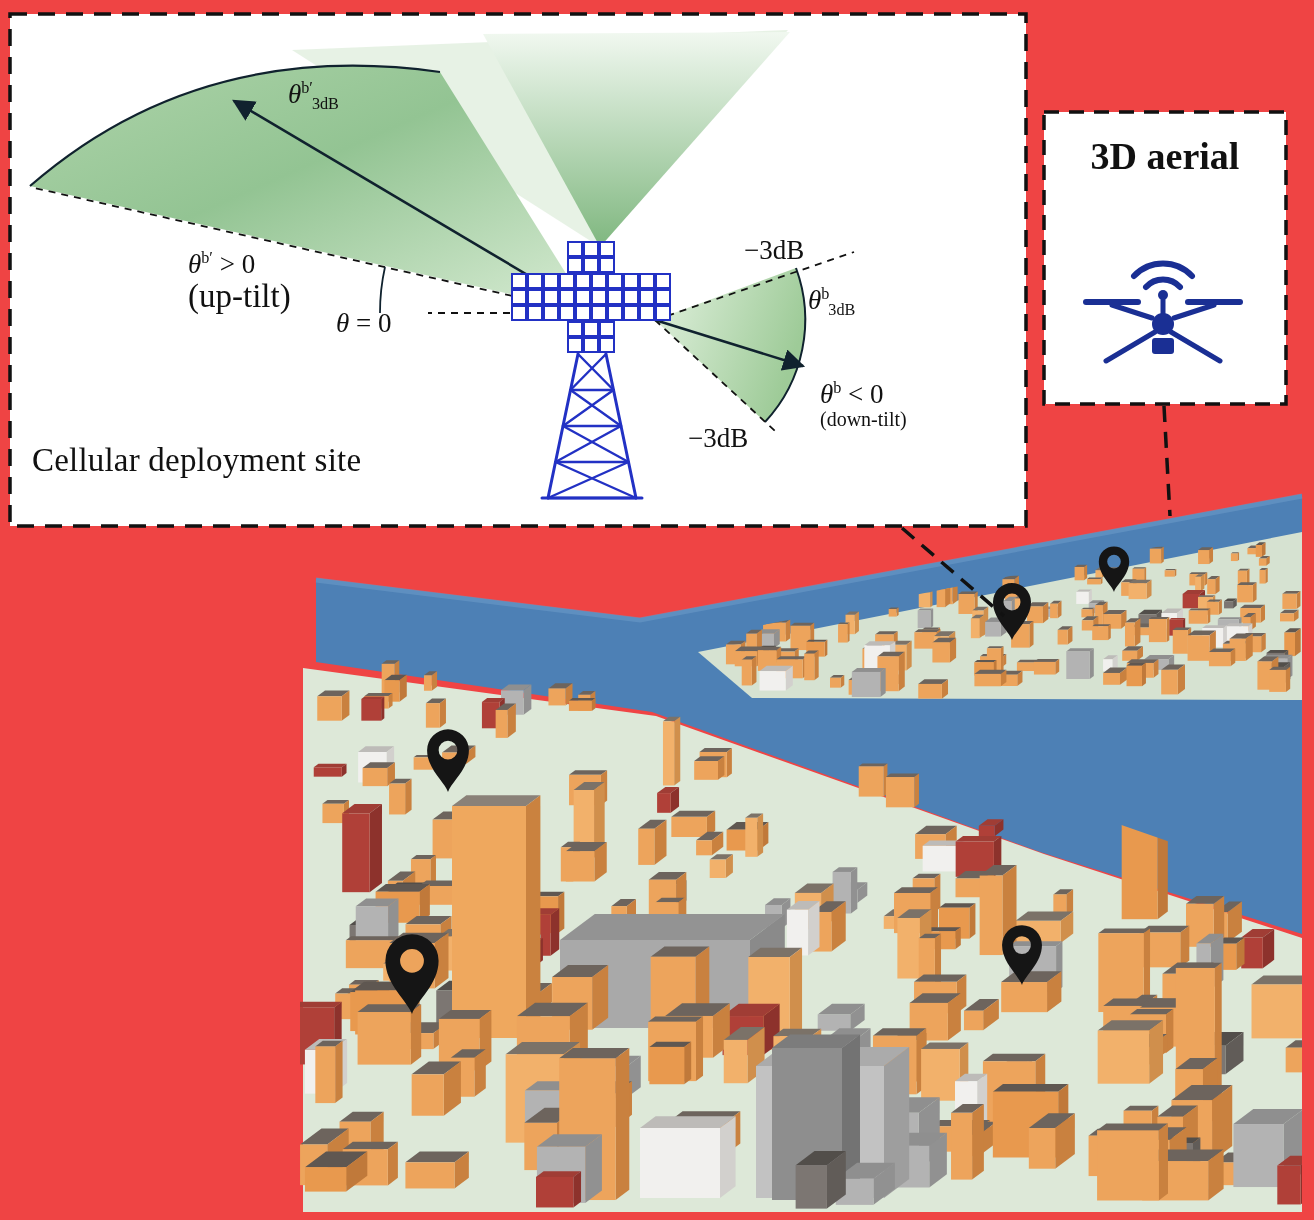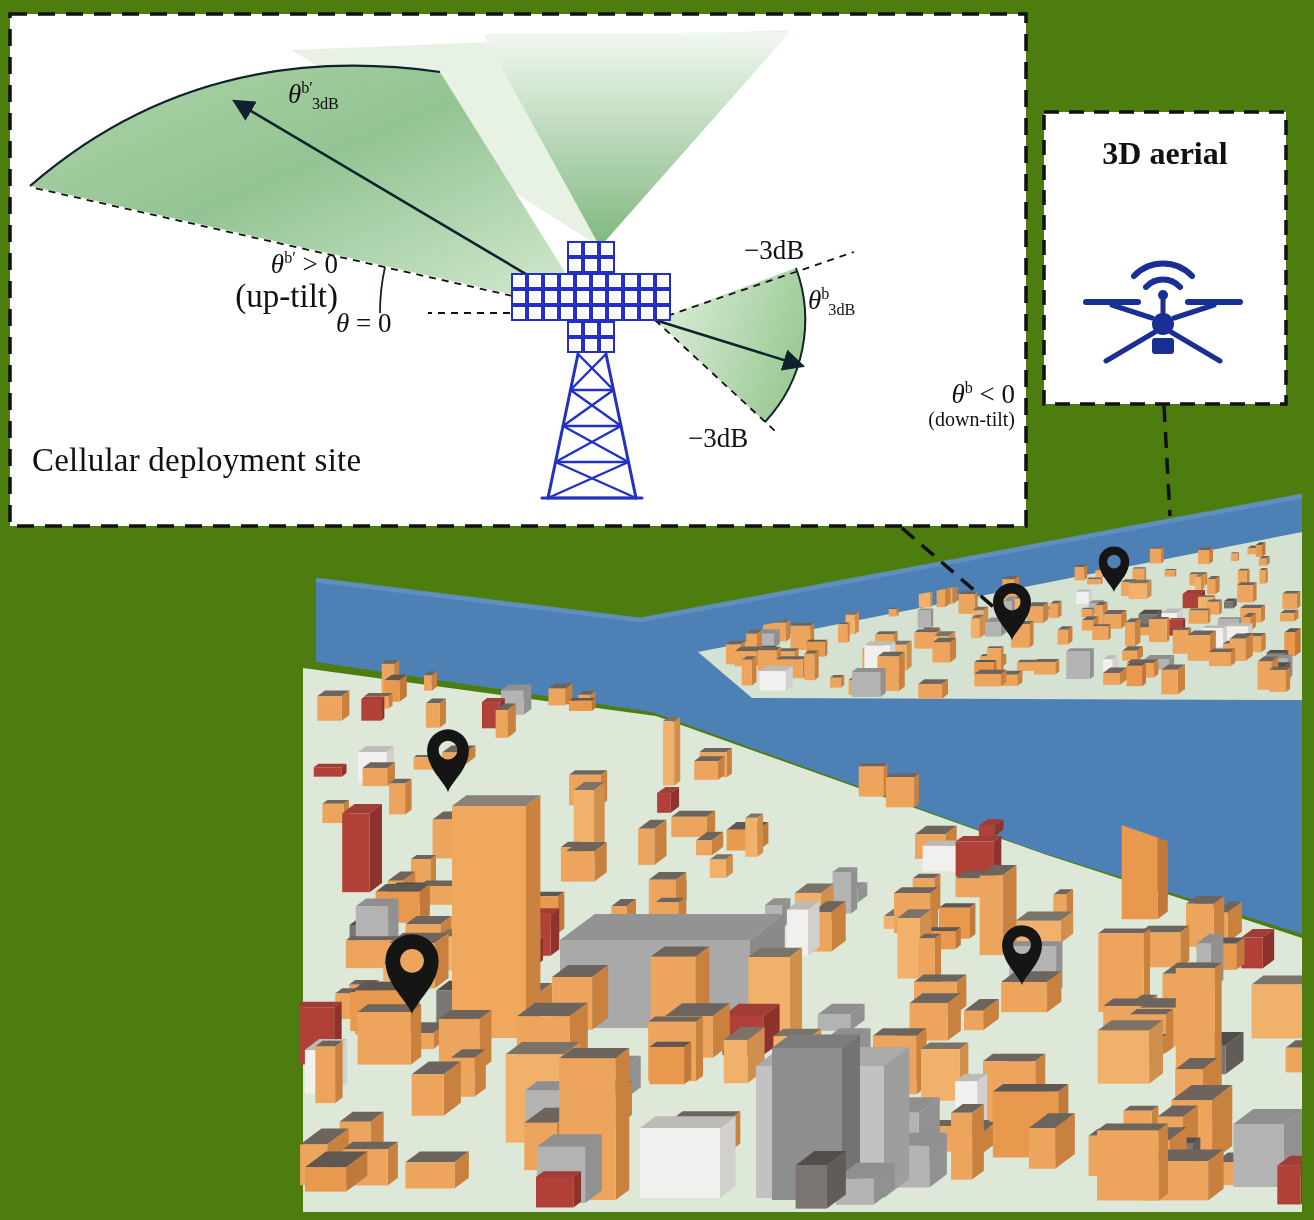--- a/index.html
+++ b/index.html
@@ -1,26 +1,26 @@
 <!DOCTYPE html>
 <html><head>
 <meta charset="utf-8">
 <style>
   *{margin:0;padding:0;box-sizing:border-box}
   body{background:#fff}
-  .canvas{position:relative;width:1314px;height:1220px;background:#4d7c0f;overflow:hidden;
+  .canvas{position:relative;width:1314px;height:1220px;background:#ef4444;overflow:hidden;
           font-family:"Liberation Serif","DejaVu Serif",serif;color:#111}
   svg.layer{position:absolute;left:0;top:0}
   .lbl{position:absolute;font-size:27px;line-height:1.08;white-space:nowrap}
   .lbl i{font-style:italic;font-family:"Liberation Serif","DejaVu Serif",serif}
   .lbl sup{font-size:60%;vertical-align:super}
   .lbl sub{font-size:60%;vertical-align:sub;margin-left:-1px}
-  .center{text-align:right}
+  .center{text-align:left}
   .site-title{position:absolute;font-weight:normal;font-size:33px;letter-spacing:.2px}
-  .panel-title{position:absolute;font-weight:bold;font-size:32px;line-height:1.2;text-align:center;width:242px}
+  .panel-title{position:absolute;font-weight:bold;font-size:38px;line-height:1.2;text-align:center;width:242px}
 </style>
 </head>
 <body>
 
 <div class="canvas">
 
   <svg class="layer" id="city-svg" width="1314" height="1220" viewBox="0 0 1314 1220">
     <defs>
       <clipPath id="clipMain">
           <polygon points="300,598 656,648 1044,798 1302,888 1302,1216 300,1216"></polygon>

